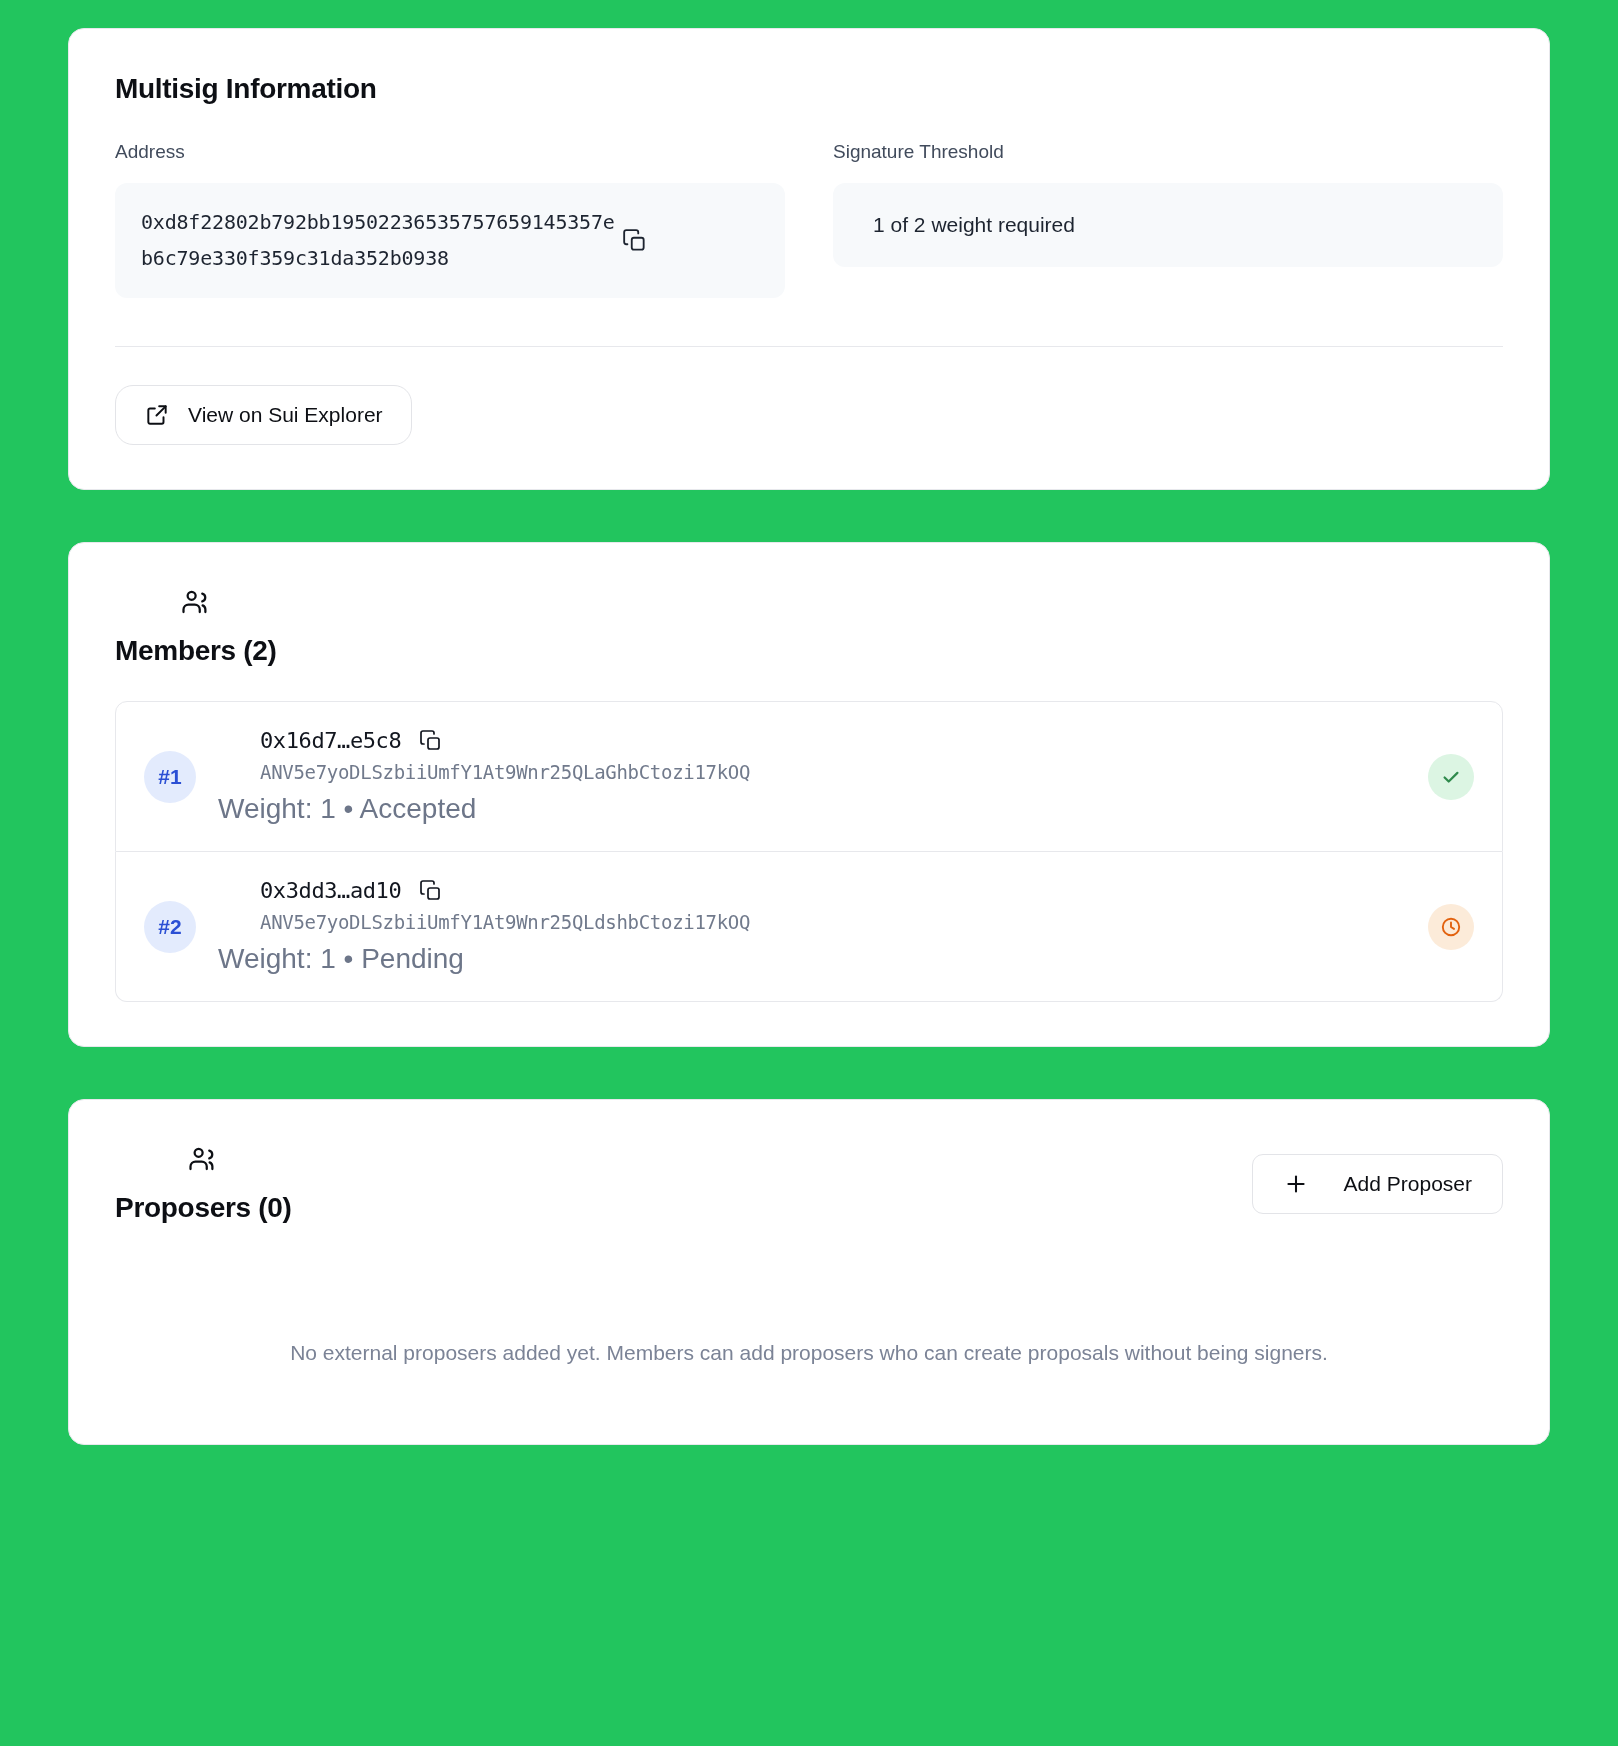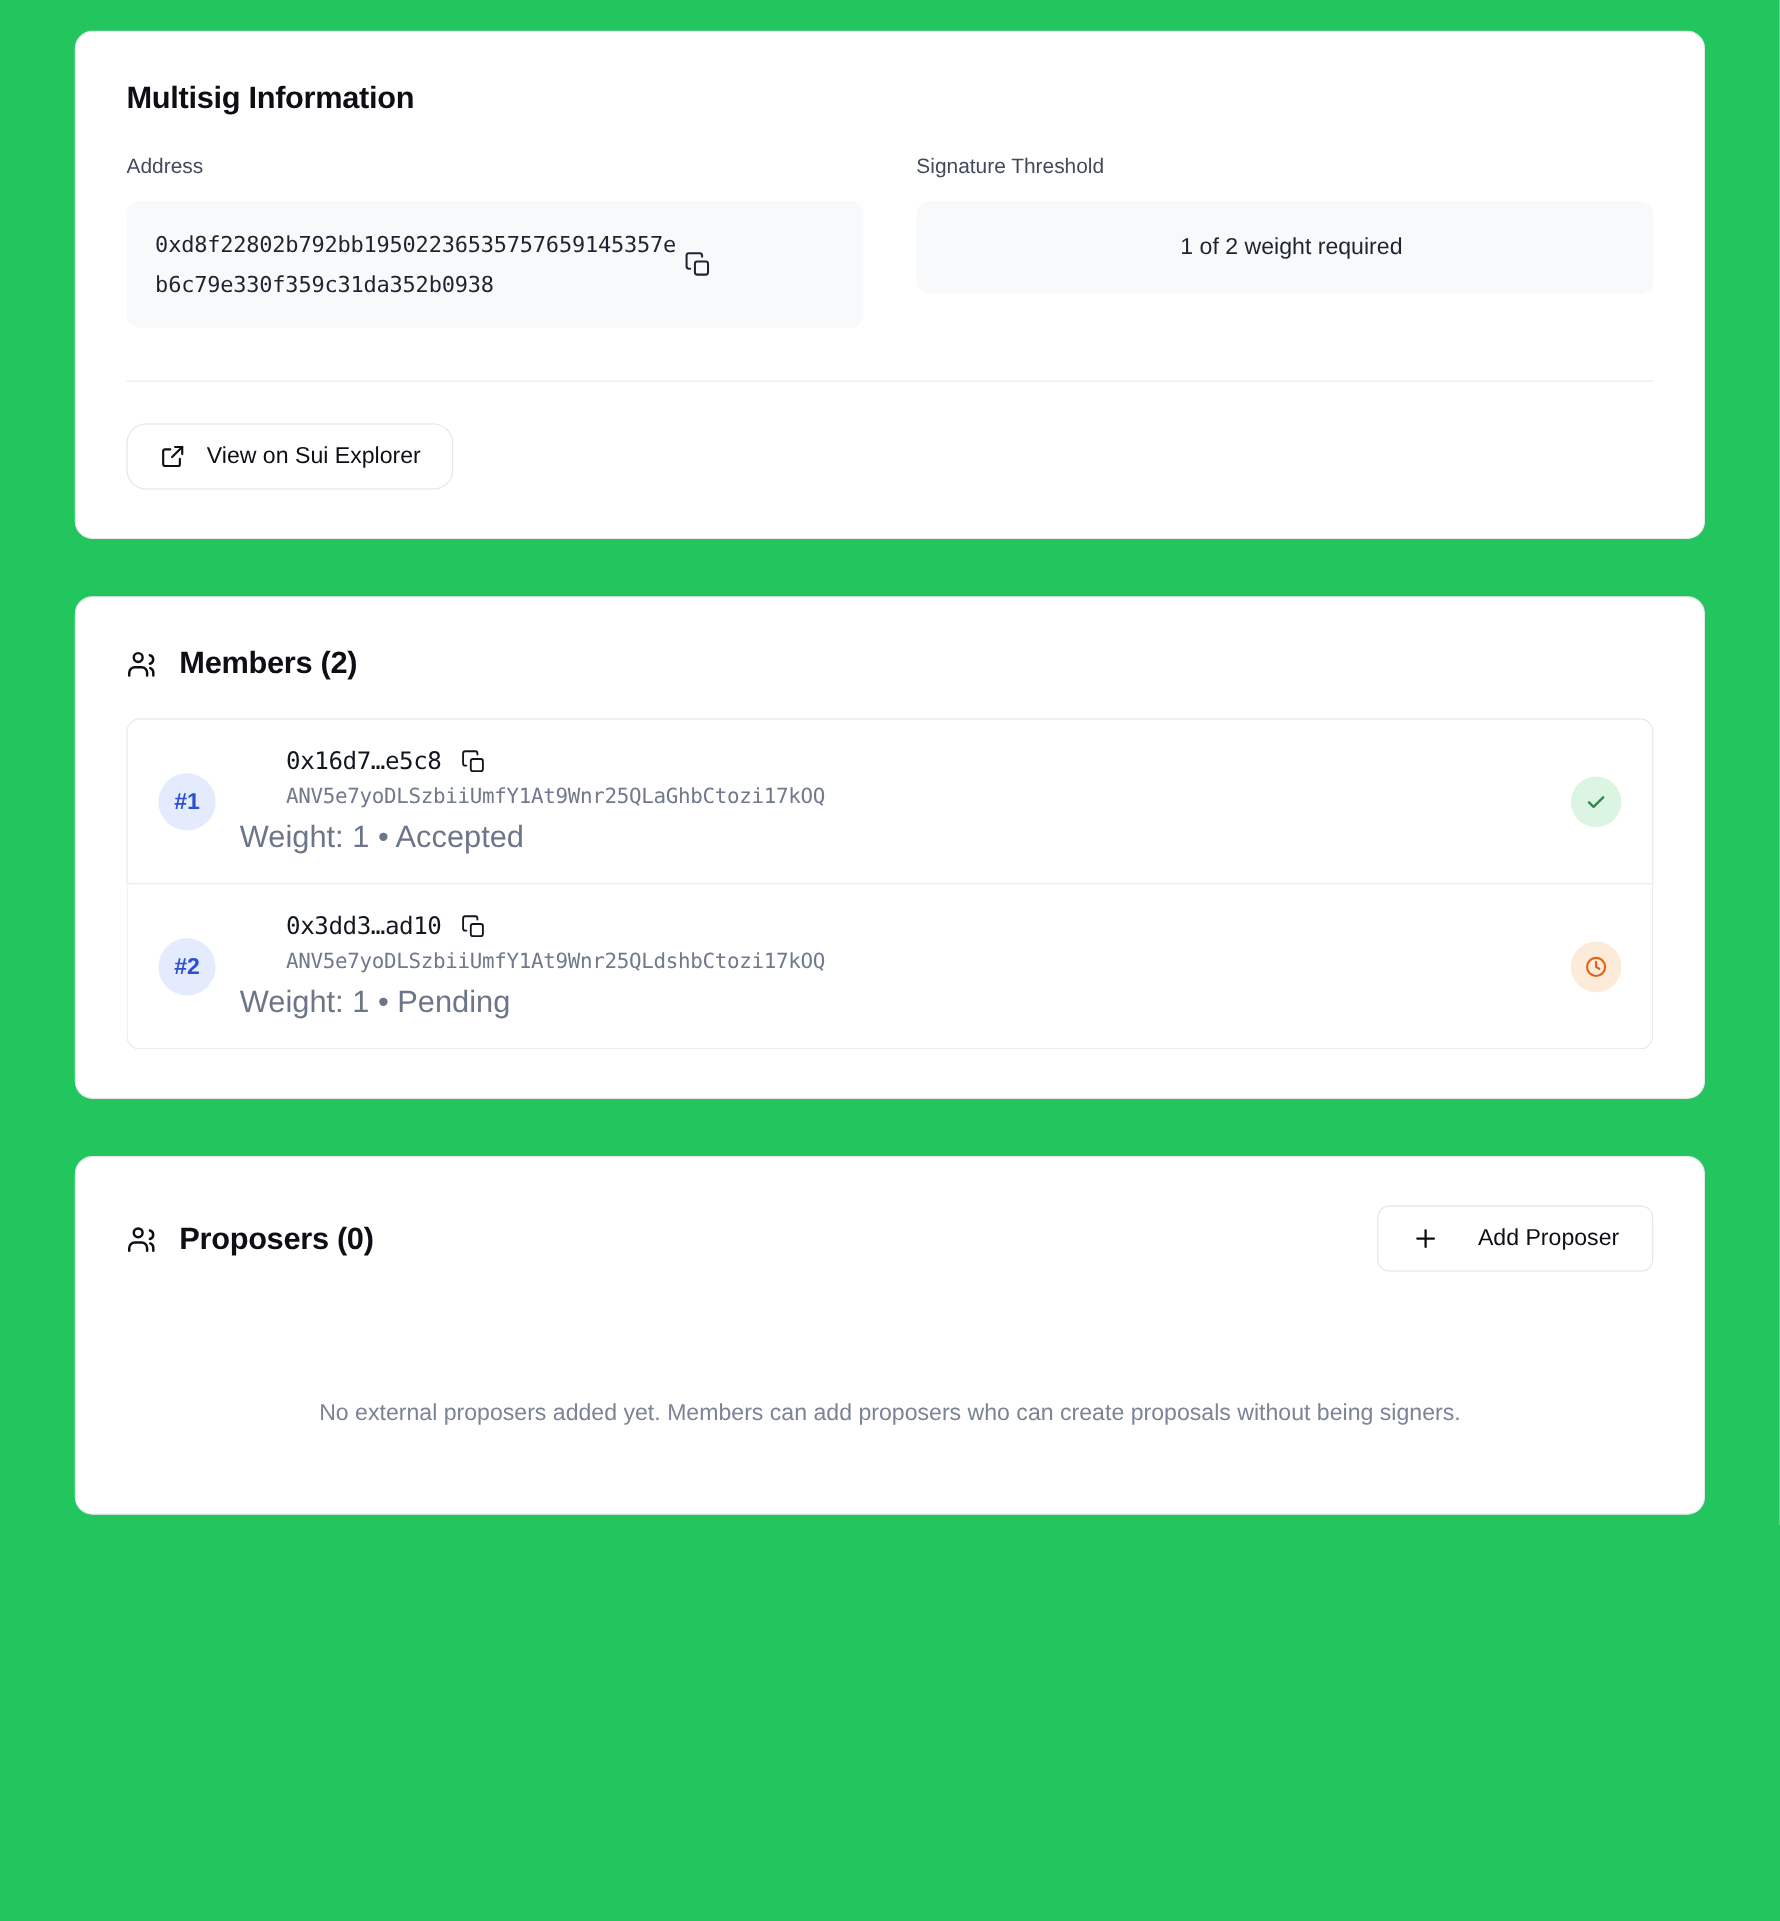--- a/index.html
+++ b/index.html
@@ -65,21 +65,21 @@
     word-break: break-all;
     max-width: 475px;
     letter-spacing: -0.2px;
   }
 
   .threshold-text {
     font-size: 21px;
     color: #1d2430;
     padding: 4px 2px 4px 14px;
   }
-  .value-box.threshold { padding: 26px 26px; justify-content: center; }
+  .value-box.threshold { padding: 26px 26px; }
 
   .divider {
     height: 1px;
     background: #e7e8ec;
     margin: 48px 0 38px 0;
   }
 
   .btn {
     display: inline-flex;
     align-items: center;
@@ -96,22 +96,23 @@
 
   
   .section-head {
     display: flex;
     align-items: center;
     justify-content: space-between;
     margin-bottom: 34px;
   }
   .section-head-left {
     display: flex;
-    align-items: flex-end;
+    align-items: center;
     gap: 18px;
+    flex-direction: column;
   }
   .section-title {
     font-size: 28px;
     font-weight: bold;
     color: #0d0f14;
     letter-spacing: -0.3px;
   }
 
   
   .member-list { display: flex; flex-direction: column; }

